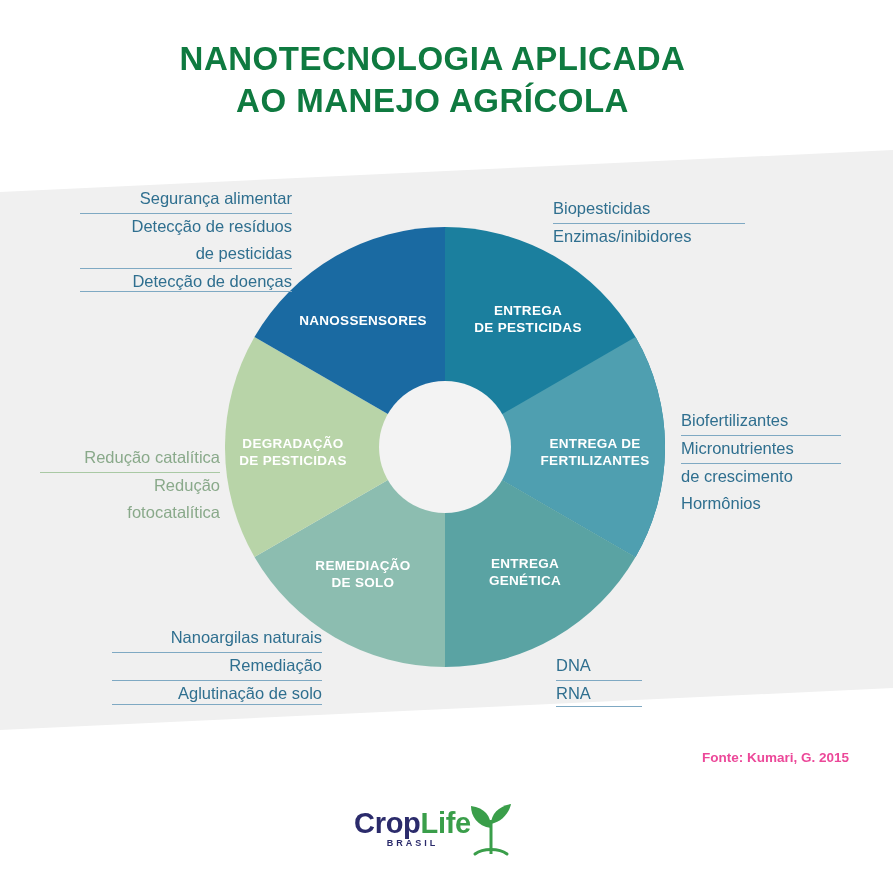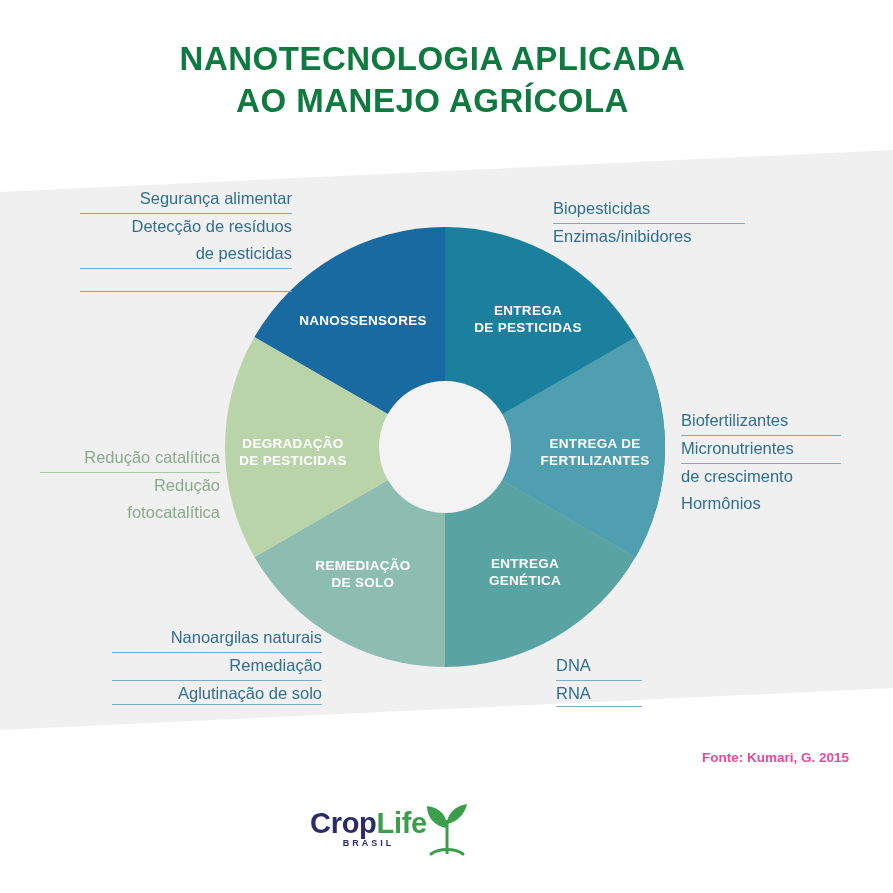--- a/index.html
+++ b/index.html
@@ -102,20 +102,21 @@
   }
 
   
   .logo {
     position: absolute;
     left: 0;
     top: 806px;
     width: 737px;
     text-align: center;
     z-index: 5;
+    padding-left: 44px;
   }
   .logo-inner {
     display: inline-block;
     position: relative;
     height: 56px;
   }
   .logo-text {
     font-size: 29px;
     font-weight: bold;
     letter-spacing: -0.3px;
@@ -192,20 +193,21 @@
     <div class="seg-label" style="left:68px; top:208px; color:#ffffff;">
       <div>DEGRADAÇÃO</div>
       <div>DE PESTICIDAS</div>
     </div>
   </div>
 
   <div class="ann left" style="left:80px; top:186px; width:212px;">
     <div class="item rule-blue">Segurança alimentar</div>
     <div class="item">Detecção de resíduos</div>
     <div class="item rule-blue">de pesticidas</div>
+    <div class="item last">Detecção de doenças</div>
   </div>
   <div style="position:absolute; left:80px; top:291px; width:212px; border-bottom:1.5px solid #7fa9c3; z-index:4;"></div>
 
   <div class="ann right" style="left:553px; top:196px; width:192px;">
     <div class="item rule-blue">Biopesticidas</div>
     <div class="item last">Enzimas/inibidores</div>
   </div>
 
   <div class="ann right" style="left:681px; top:408px; width:160px;">
     <div class="item rule-blue">Biofertilizantes</div>

